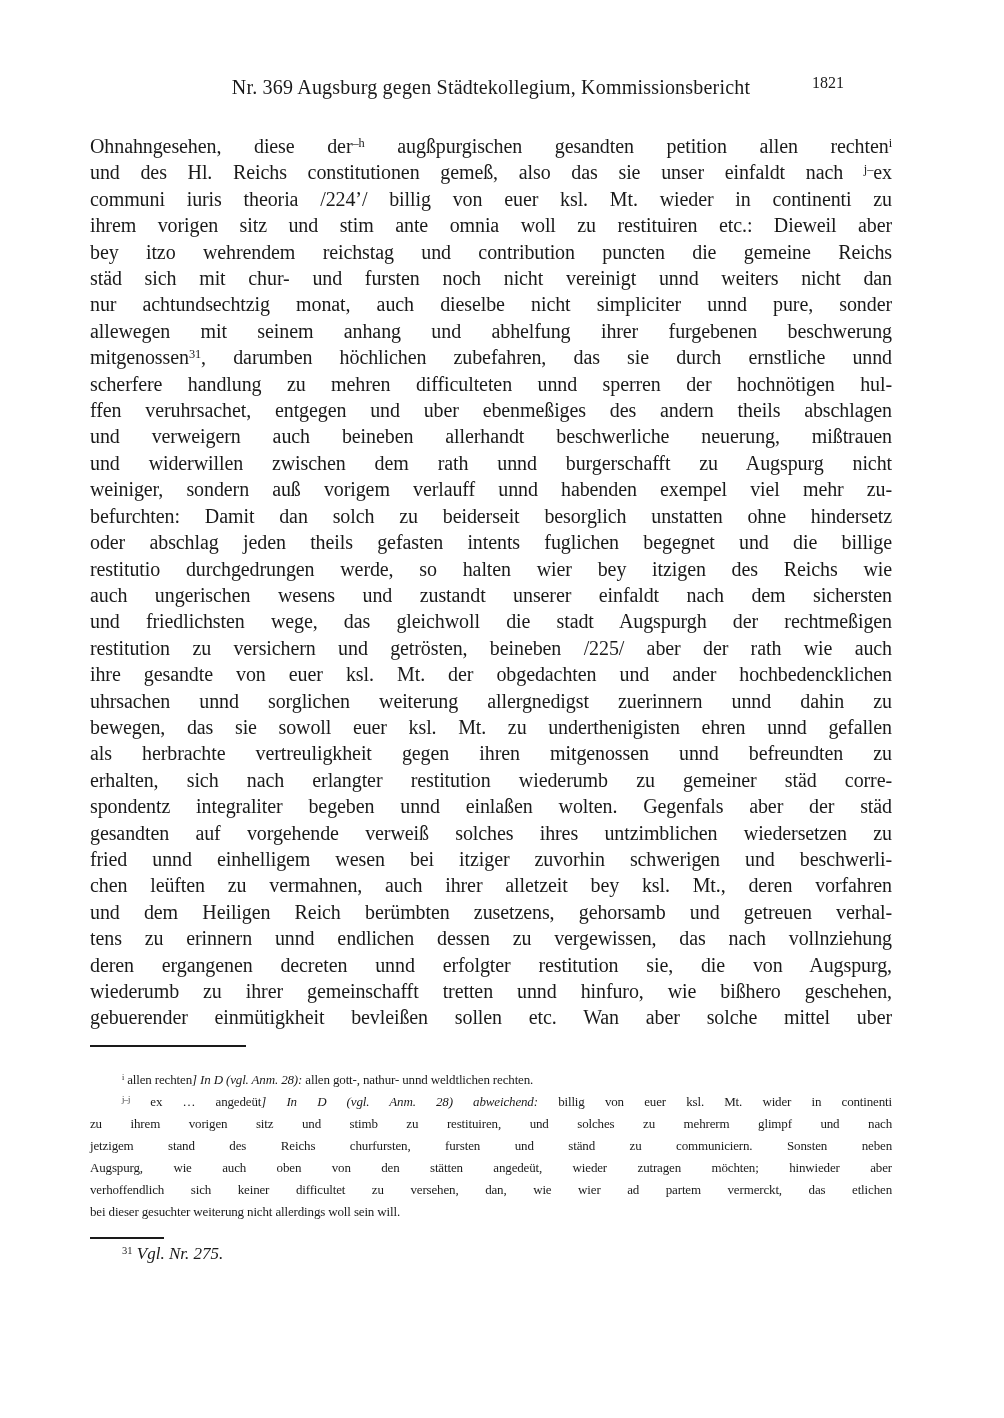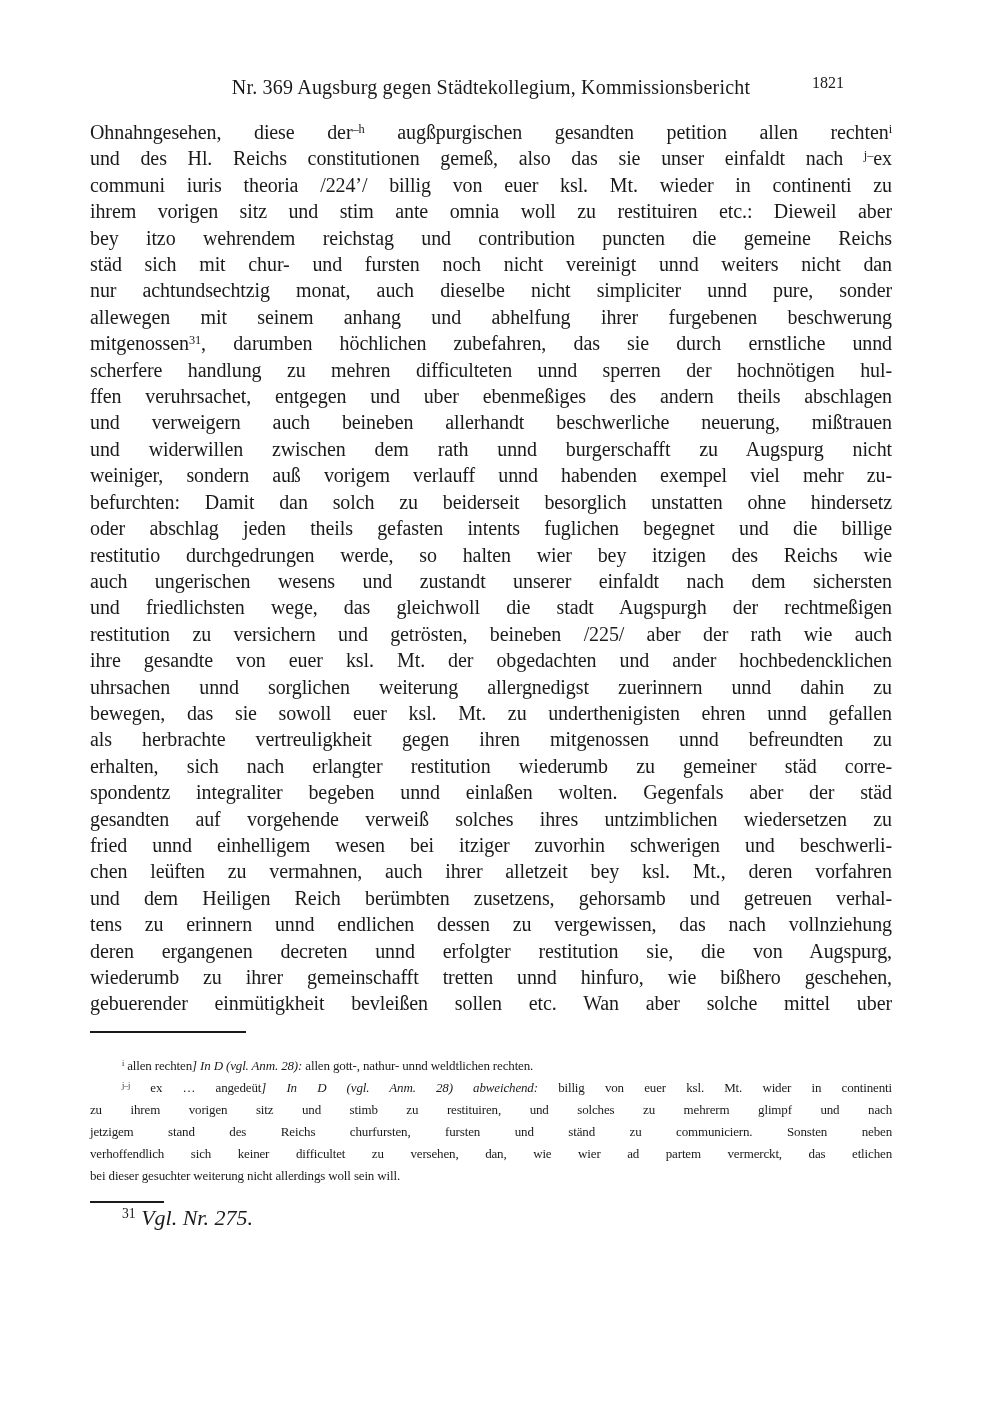--- a/index.html
+++ b/index.html
@@ -8,23 +8,23 @@
     background: #ffffff;
     font-family: "Liberation Serif", "DejaVu Serif", serif;
     color: #1a1a1a;
     position: relative;
     overflow: hidden;
   }
   .content { position: absolute; left: 90px; top: 0; width: 802px; }
   .pg-header { position: relative; margin-top: 76px; height: 26px; font-size: 20px; }
   .pg-title { text-align: center; letter-spacing: 0.2px; }
   .pg-num { position: absolute; right: 48px; top: -2px; font-size: 16px; }
-  .body-text { margin-top: 17px; font-size: 20px; line-height: 26.4px; letter-spacing: -0.1px; }
+  .body-text { margin-top: 31px; font-size: 20px; line-height: 26.4px; letter-spacing: -0.1px; }
   .apparatus { margin-top: 22px; font-size: 13px; line-height: 22.1px; letter-spacing: -0.15px; }
-  .fn31-block { margin-top: 4px; font-size: 22px; line-height: 22px; }
+  .fn31-block { margin-top: 4px; font-size: 17px; line-height: 22px; }
   .tline { min-height: 1em; }
   .just { text-align: justify; text-align-last: justify; text-justify: inter-word; }
   .indent { text-indent: 32px; }
   sup { font-size: 0.62em; line-height: 0; vertical-align: baseline; position: relative; top: -0.52em; }
   .it { font-style: italic; }
   .rule1 { margin-top: 14px; width: 156px; border-top: 2px solid #1a1a1a; }
   .rule2 { margin-top: 14px; width: 74px; border-top: 2px solid #1a1a1a; }
 </style>
 </head>
 <body>
@@ -73,20 +73,21 @@
       <div class="tline just"><span>gebuerender einmütigkheit bevleißen sollen etc. Wan aber solche mittel uber</span></div>
     </div>
 
   <div class="rule1"></div>
 
   <div class="apparatus">
       <div class="tline indent"><sup>i</sup><span> allen rechten</span><span class="it">] In D (vgl. Anm. 28):</span><span> allen gott-, nathur- unnd weldtlichen rechten.</span></div>
       <div class="tline just indent"><sup>j–j</sup><span> ex … angedeüt</span><span class="it">] In D (vgl. Anm. 28) abweichend:</span><span> billig von euer ksl. Mt. wider in continenti</span></div>
       <div class="tline just"><span>zu ihrem vorigen sitz und stimb zu restituiren, und solches zu mehrerm glimpf und nach</span></div>
       <div class="tline just"><span>jetzigem stand des Reichs churfursten, fursten und ständ zu communiciern. Sonsten neben</span></div>
+      <div class="tline just"><span>Augspurg, wie auch oben von den stätten angedeüt, wieder zutragen möchten; hinwieder aber</span></div>
       <div class="tline just"><span>verhoffendlich sich keiner difficultet zu versehen, dan, wie wier ad partem vermerckt, das etlichen</span></div>
       <div class="tline"><span>bei dieser gesuchter weiterung nicht allerdings woll sein will.</span></div>
     </div>
 
   <div class="rule2"></div>
 
   <div class="fn31-block">
       <div class="tline indent"><sup>31</sup><span>  </span><span class="it">Vgl. Nr. 275.</span></div>
     </div>
 

